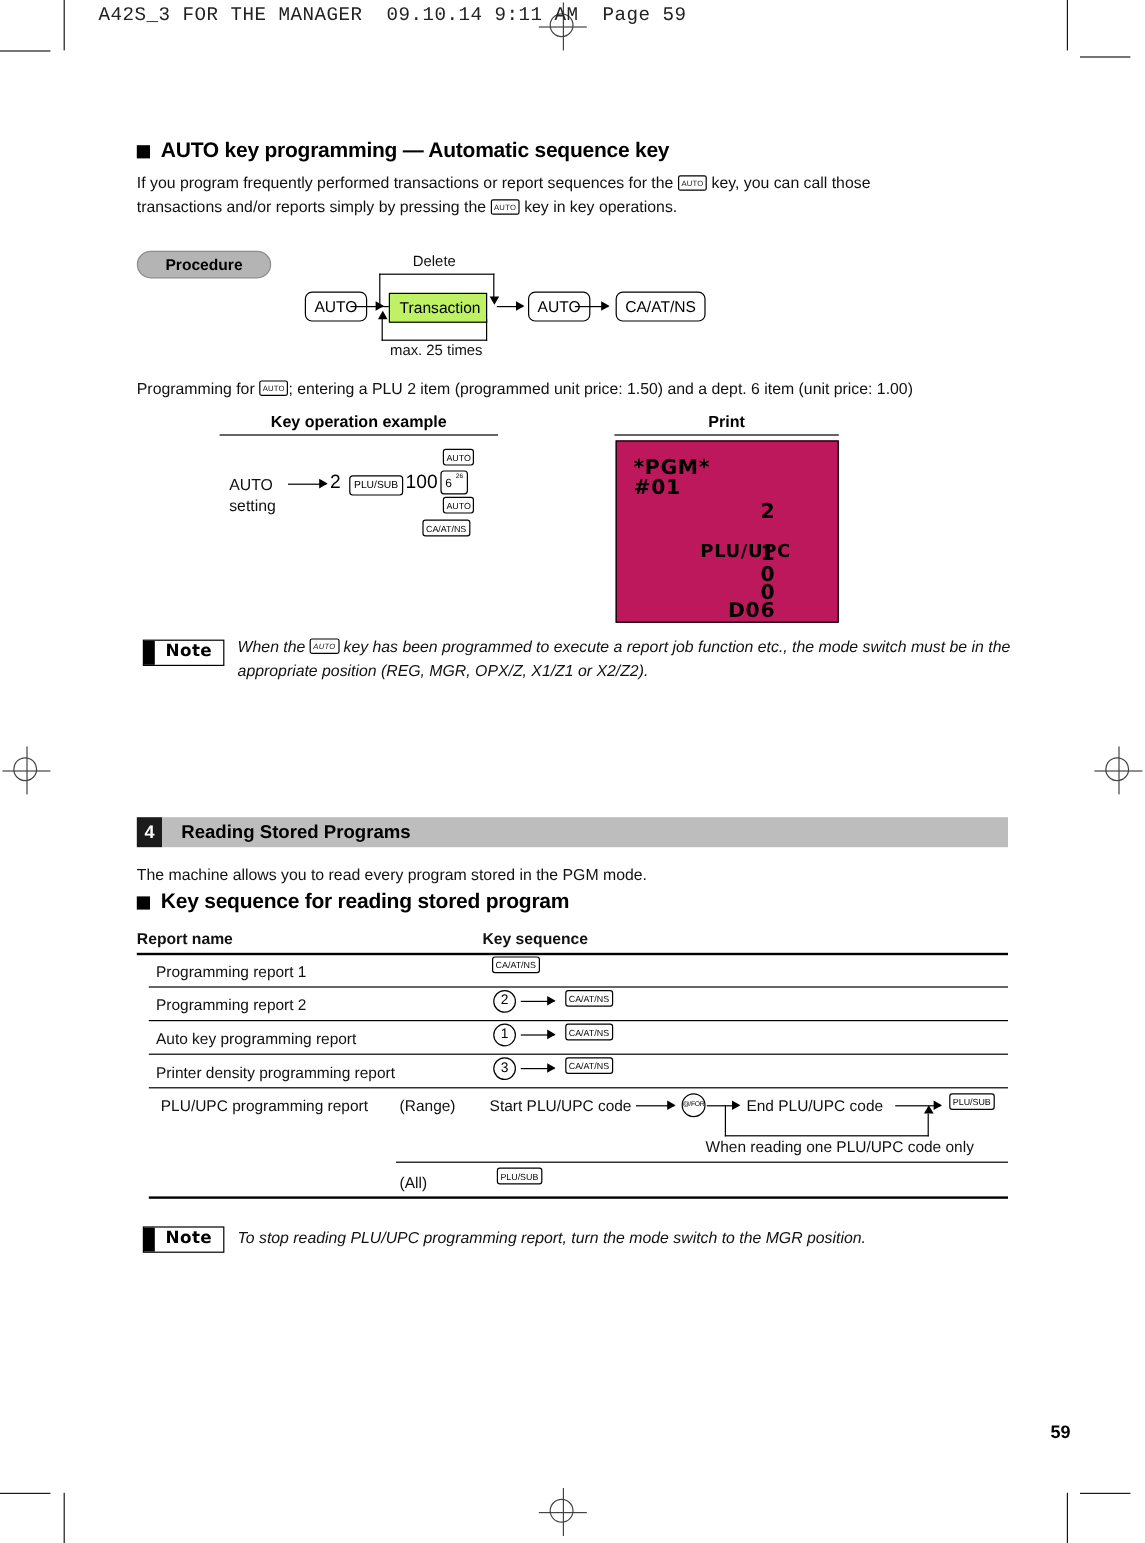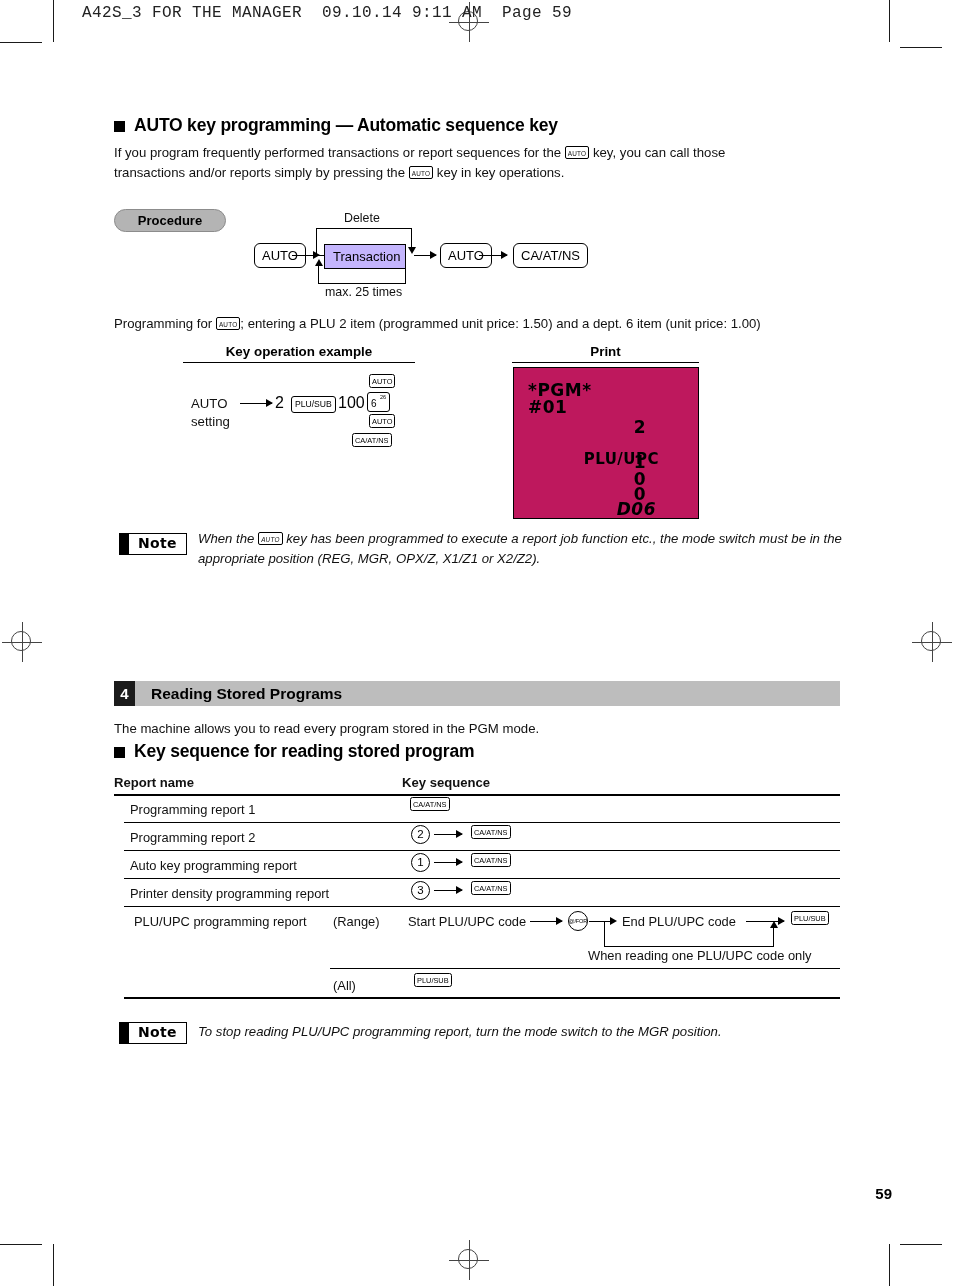--- a/index.html
+++ b/index.html
@@ -178,21 +178,21 @@
 
   .abs { position: absolute; }
 
   .txt-sm { font-size: 12.4px; color: #111; }
   .txt-md { font-size: 13.2px; color: #111; }
 
   
   .tbox {
     position: absolute;
     border: 1.4px solid #000;
-    background: #c4b5fd;
+    background: #bef264;
     font-size: 13px;
     padding: 4px 8px;
     box-sizing: border-box;
   }
 
   
   .colhead {
     position: absolute;
     font-size: 13.4px;
     font-weight: bold;
@@ -437,21 +437,21 @@
 <div class="key key-xs" style="position:absolute; left:352px; top:433px;">CA/AT/NS</div>
 
 <div class="receipt" style="left:513px; top:367px; width:186px; height:152px;">
   <div class="r-left" style="top:12px;">*PGM*</div>
   <div class="r-left" style="top:29px;">#01</div>
   <div class="r-right" style="top:49px;">2</div>
   <div class="r-right" style="top:66px; font-size:15px; right:39px;margin-top:16px;">PLU/UPC</div>
   <div class="r-right" style="top:84px;">1</div>
   <div class="r-right" style="top:101px;">0</div>
   <div class="r-right" style="top:116px;">0</div>
-  <div class="r-right" style="top:131px; right:42px;font-style:italic;">D06</div>
+  <div class="r-right" style="top:131px; right:52px;">D06</div>
 </div>
 
 <div class="note-badge" style="left:119px; top:533px;">
   <div class="bar"></div>
   <div class="lbl">Note</div>
 </div>
 <div class="note-text" style="left:198px; top:529px; width:650px;">
   <span>When the</span>
   <span class="key key-inline">AUTO</span>
   <span>key has been programmed to execute a report job function etc., the mode switch</span>

